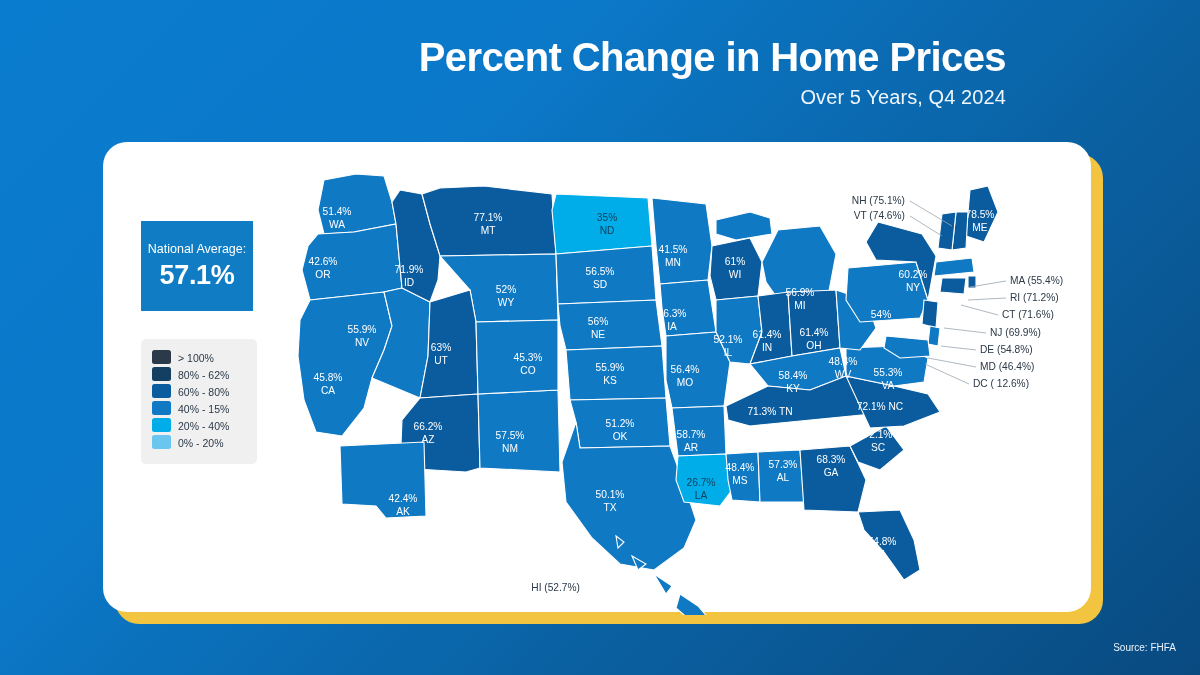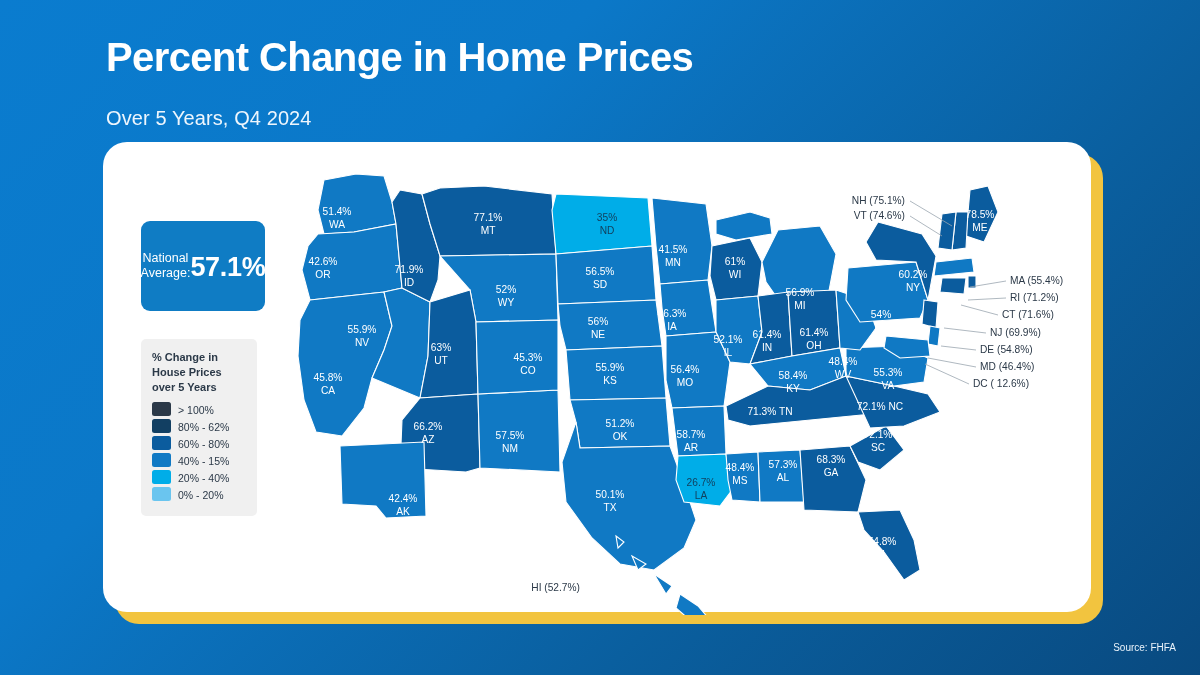--- a/index.html
+++ b/index.html
@@ -6,49 +6,49 @@
   html, body {
     width: 1200px; height: 675px; overflow: hidden;
     font-family: "Liberation Sans", sans-serif;
   }
   #stage {
     position: relative; width: 1200px; height: 675px;
     background: linear-gradient(135deg, #0a7ccf 0%, #0b78c8 32%, #0a5f9f 68%, #094a80 100%);
   }
 
   
-  #header { position: absolute; left: 106px; top: 36px; width: 900px; }
+  #header { position: absolute; left: 106px; top: 36px; width: 900px; text-align: right; }
   #title {
     font-size: 40px; font-weight: 700; color: #ffffff;
     letter-spacing: -0.6px; line-height: 1.05;
   }
   #subtitle {
-    margin-top: 29px; font-size: 20px; font-weight: 400;
+    margin-top: 8px; font-size: 20px; font-weight: 400;
     color: #eef6fd; letter-spacing: 0.1px;
   }
 
   
   #card-shadow {
     position: absolute; left: 115px; top: 154px;
     width: 988px; height: 470px;
     background: #f2c43f; border-radius: 24px;
   }
   #card {
     position: absolute; left: 103px; top: 142px;
     width: 988px; height: 470px;
     background: #ffffff; border-radius: 24px;
     overflow: hidden;
   }
 
   
   #natl-box {
     position: absolute; left: 141px; top: 221px;
-    width: 124px; height: 90px;
-    background: #0f7cc4; border-radius: 9px;
-    display: flex; flex-direction: row;
+    width: 112px; height: 90px;
+    background: #0f7cc4; border-radius: 0;
+    display: flex; flex-direction: column;
     align-items: center; justify-content: center;
     color: #ffffff;
   }
   #natl-label { font-size: 12.5px; line-height: 1.2; text-align: center; font-weight: 400; }
   #natl-value { font-size: 27px; font-weight: 700; margin-top: 3px; letter-spacing: -0.3px; }
 
   
   #legend {
     position: absolute; left: 141px; top: 339px;
     width: 116px; padding: 11px 10px 12px 11px;
@@ -100,21 +100,20 @@
 
   <div id="card-shadow"></div>
   <div id="card"></div>
 
   <div id="natl-box">
     <div id="natl-label">National Average:</div>
     <div id="natl-value">57.1%</div>
   </div>
 
   <div id="legend">
-    <div id="legend-title">% Change in House Prices over 5 Years</div>
     <div id="legend-rows">
         <div class="legend-row">
           <div class="legend-swatch" style="background: rgb(43, 57, 72);"></div>
           <div class="legend-text">&gt; 100%</div>
         </div>
         <div class="legend-row">
           <div class="legend-swatch" style="background: rgb(18, 63, 98);"></div>
           <div class="legend-text">80% - 62%</div>
         </div>
         <div class="legend-row">

